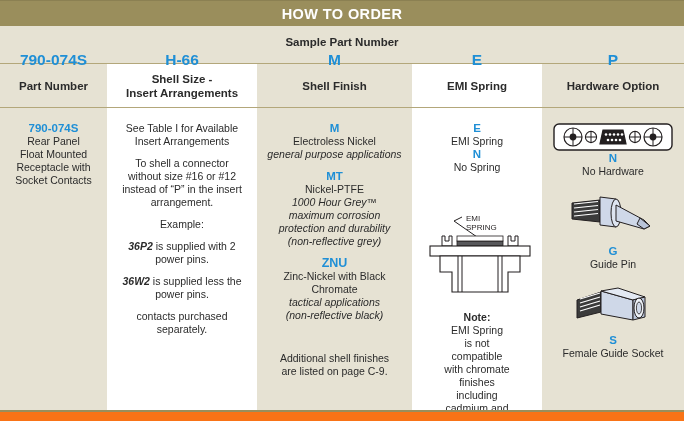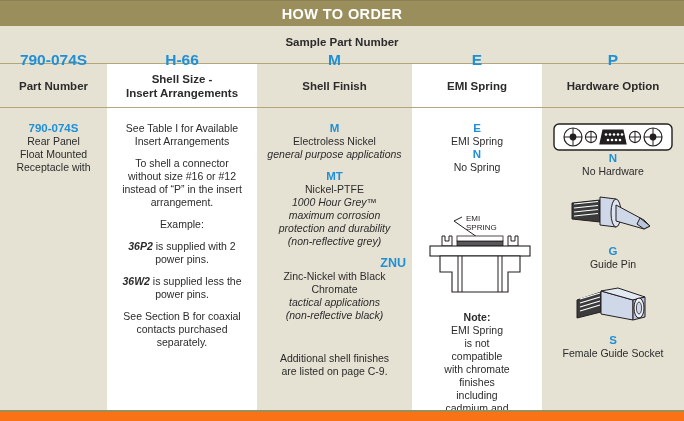--- a/index.html
+++ b/index.html
@@ -114,21 +114,20 @@
 
   .code-blue {
     color: #1f8fd6;
     font-weight: bold;
     font-size: 11.5px;
   }
   .code-blue-lg {
     color: #1f8fd6;
     font-weight: bold;
     font-size: 12.5px;
-    text-align: right;
   }
   .ital {
     font-style: italic;
   }
   .bi { font-weight: bold; font-style: italic; }
   .gap { height: 9px; }
   .gap-sm { height: 6px; }
   .gap-lg { height: 15px; }
 
   
@@ -193,20 +192,21 @@
   </div>
 
   <div class="body-row">
 
     <div class="body-cell c1 bg-beige">
       <div class="gap-sm"></div>
       <div class="code-blue">790-074S</div>
       <div>Rear Panel</div>
       <div>Float Mounted</div>
       <div>Receptacle with</div>
+      <div>Socket Contacts</div>
     </div>
 
     <div class="body-cell c2 bg-white">
       <div class="gap-sm"></div>
       <div>See Table I for Available</div>
       <div>Insert Arrangements</div>
       <div class="gap"></div>
       <div>To shell a connector</div>
       <div>without size #16 or #12</div>
       <div>instead of “P” in the insert</div>
@@ -217,21 +217,20 @@
       <div>
         <span class="bi">36P2</span><span> is supplied with 2</span>
       </div>
       <div>power pins.</div>
       <div class="gap"></div>
       <div>
         <span class="bi">36W2</span><span> is supplied less the</span>
       </div>
       <div>power pins.</div>
       <div class="gap"></div>
-      <div>See Section B for coaxial</div>
       <div>contacts purchased</div>
       <div>separately.</div>
     </div>
 
     <div class="body-cell c3 bg-beige">
       <div class="gap-sm"></div>
       <div class="code-blue">M</div>
       <div>Electroless Nickel</div>
       <div class="ital">general purpose applications</div>
       <div class="gap"></div>

